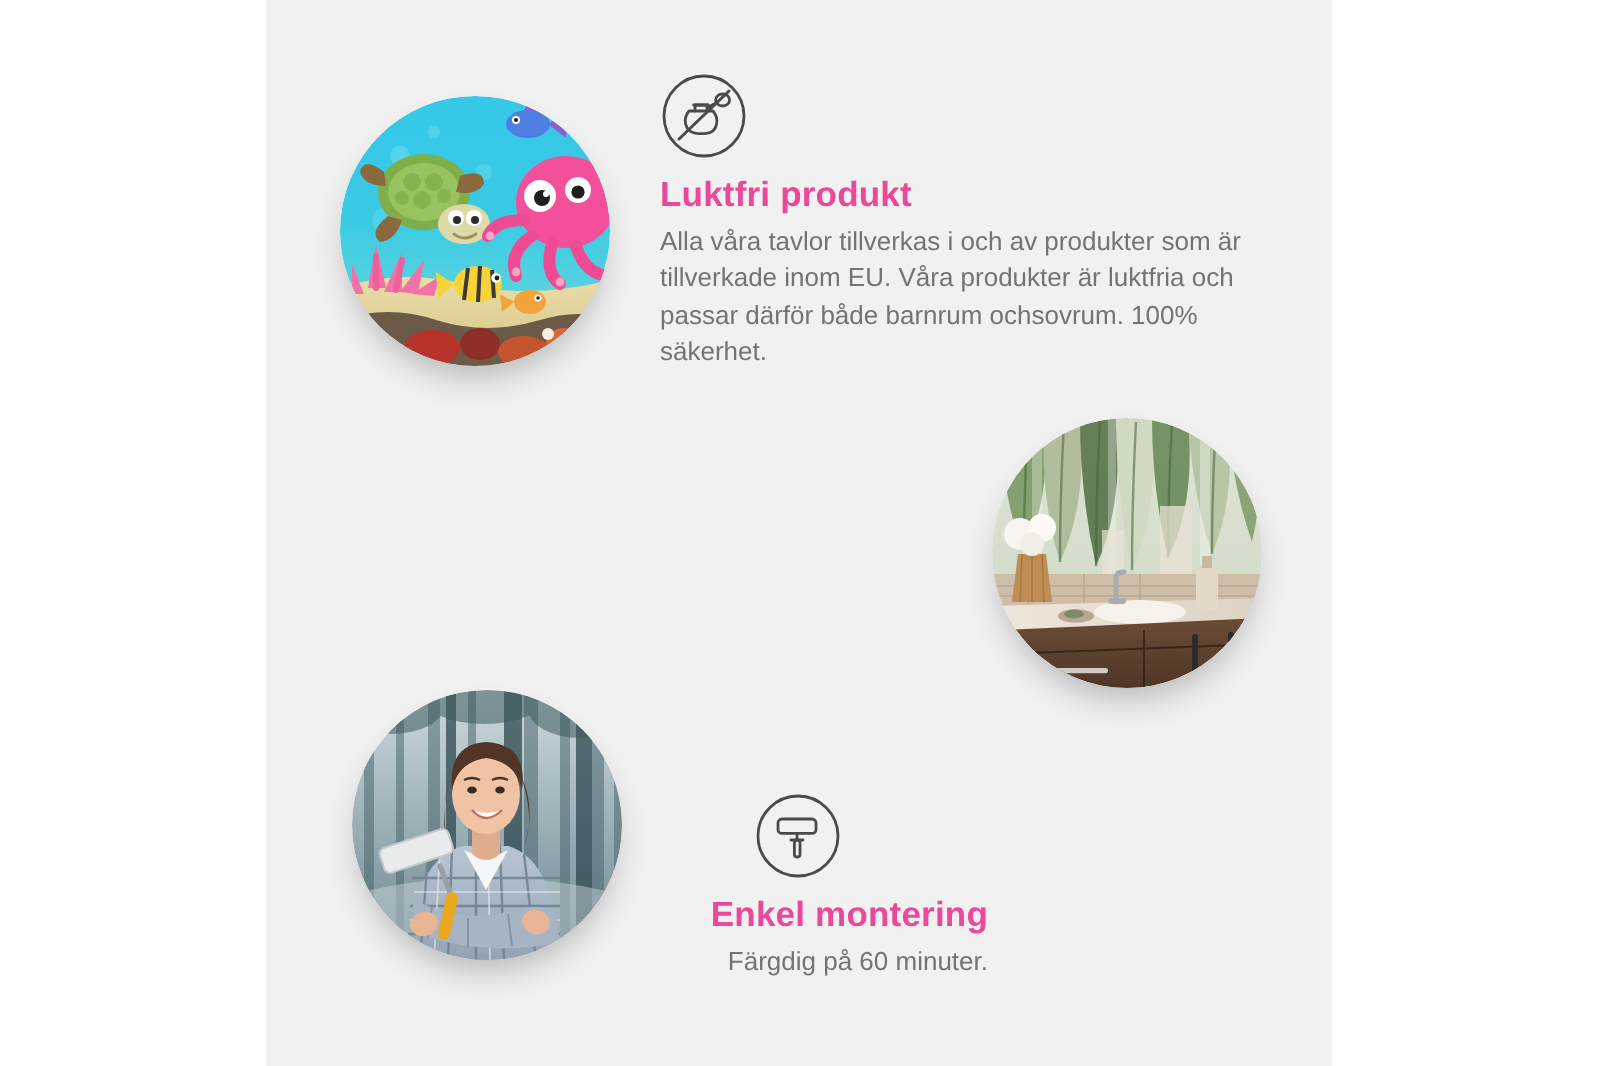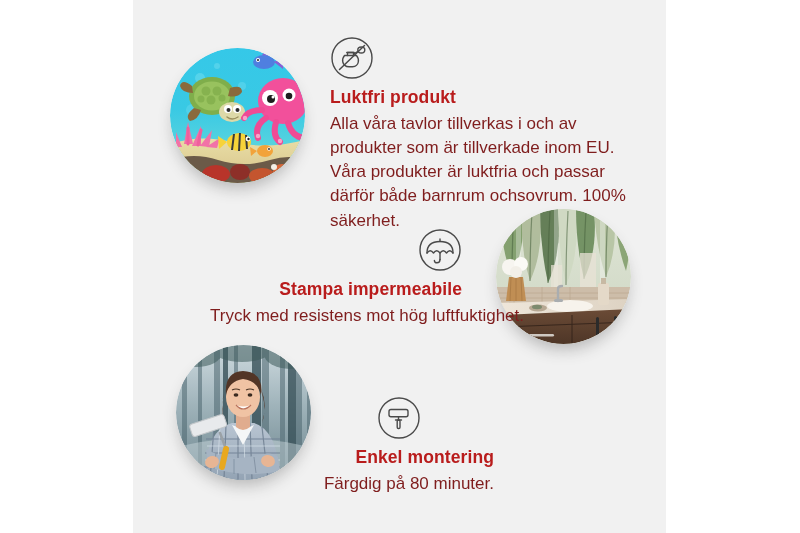--- a/index.html
+++ b/index.html
@@ -39,29 +39,29 @@
   .icon-wrap {
     width: 44px;
     height: 44px;
     display: block;
   }
   .icon-wrap svg { display: block; width: 44px; height: 44px; }
 
   .feat-title {
     font-size: 17.5px;
     font-weight: 700;
-    color: #b91c1c;
+    color: #ec4899;
     letter-spacing: 0.1px;
     margin: 7px 0 4px 0;
     line-height: 1.2;
     white-space: nowrap;
   }
   .feat-desc {
-    font-size: 17px;
-    color: #7f1d1d;
+    font-size: 13px;
+    color: #737373;
     line-height: 1.42;
     margin: 0;
   }
 
   
   #feature-odourfree {
     left: 330px;
     top: 36px;
     width: 300px;
     text-align: left;
@@ -446,50 +446,31 @@
 
         <ellipse cx="31.3" cy="14" rx="3.5" ry="3"></ellipse>
 
         <path d="M9.5 33.5 L34.5 9.5" stroke-width="1.5"></path>
       </svg>
     </span>
     <div class="feat-title">Luktfri produkt</div>
     <p class="feat-desc">Alla våra tavlor tillverkas i och av produkter som är tillverkade inom EU. Våra produkter är luktfria och passar därför både barnrum ochsovrum. 100% säkerhet.</p>
   </div>
 
-  <div class="feature" id="feature-waterproof">
-    <span class="icon-wrap">
-      <svg viewBox="0 0 44 44" fill="none" stroke="#4a4a4a" stroke-width="1.4" stroke-linecap="round" stroke-linejoin="round">
-        <circle cx="22" cy="22" r="20"></circle>
-
-        <path d="M9 25 Q9 13.5 22 13.5 Q35 13.5 35 25"></path>
-
-        <path d="M9 25 Q12.2 20.5 15.5 25 Q18.7 20.5 22 25 Q25.3 20.5 28.5 25 Q31.8 20.5 35 25"></path>
-
-        <path d="M22 25 L22 31.5"></path>
-
-        <path d="M22 31.5 Q22 34.8 19 34.8 Q16.4 34.8 16.4 32.4"></path>
-
-        <path d="M22 13.5 L22 11"></path>
-      </svg>
-    </span>
-    <div class="feat-title">Stampa impermeabile</div>
-    <p class="feat-desc">Tryck med resistens mot hög luftfuktighet.</p>
-  </div>
 
   <div class="feature" id="feature-mounting">
     <span class="icon-wrap">
       <svg viewBox="0 0 44 44" fill="none" stroke="#4a4a4a" stroke-width="1.4" stroke-linecap="round" stroke-linejoin="round">
         <circle cx="22" cy="22" r="20"></circle>
 
         <rect x="12" y="13.5" width="19" height="7.2" rx="2"></rect>
 
         <path d="M21.5 20.7 L21.5 24"></path>
         <path d="M18.5 24 L24.5 24"></path>
 
         <rect x="20.2" y="24" width="2.8" height="8.5" rx="1.2"></rect>
       </svg>
     </span>
     <div class="feat-title">Enkel montering</div>
-    <p class="feat-desc">Färgdig på 80 minuter.</p>
+    <p class="feat-desc">Färgdig på 60 minuter.</p>
   </div>
 
 </div>
 
 </body></html>

